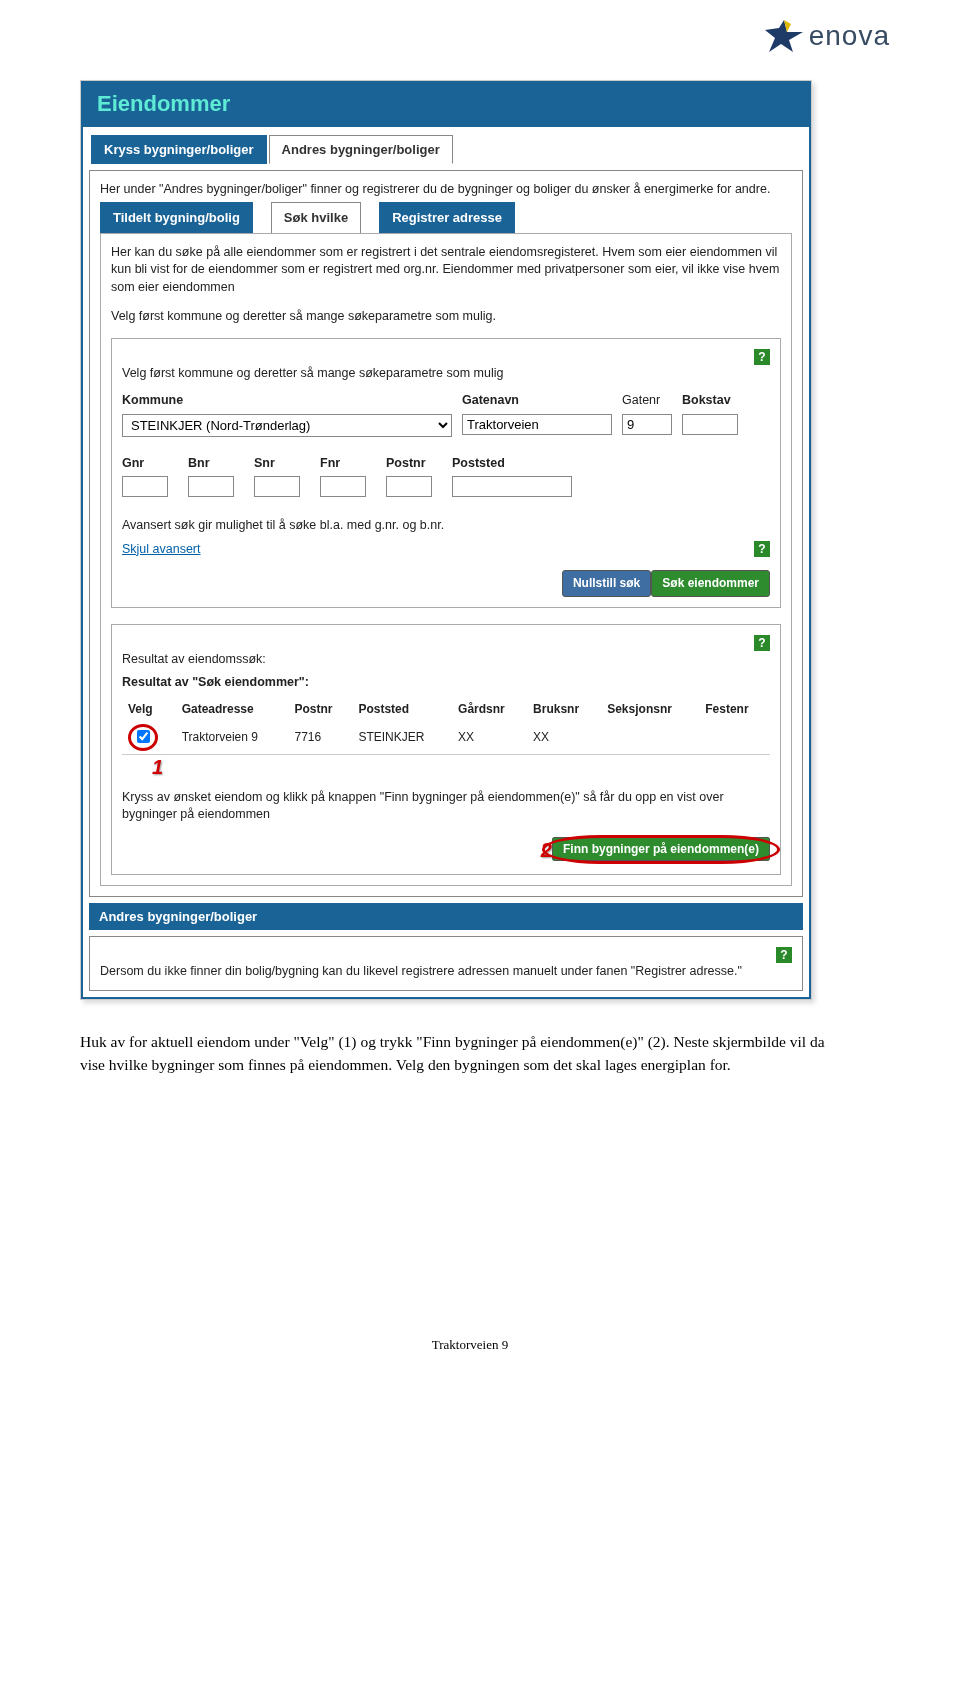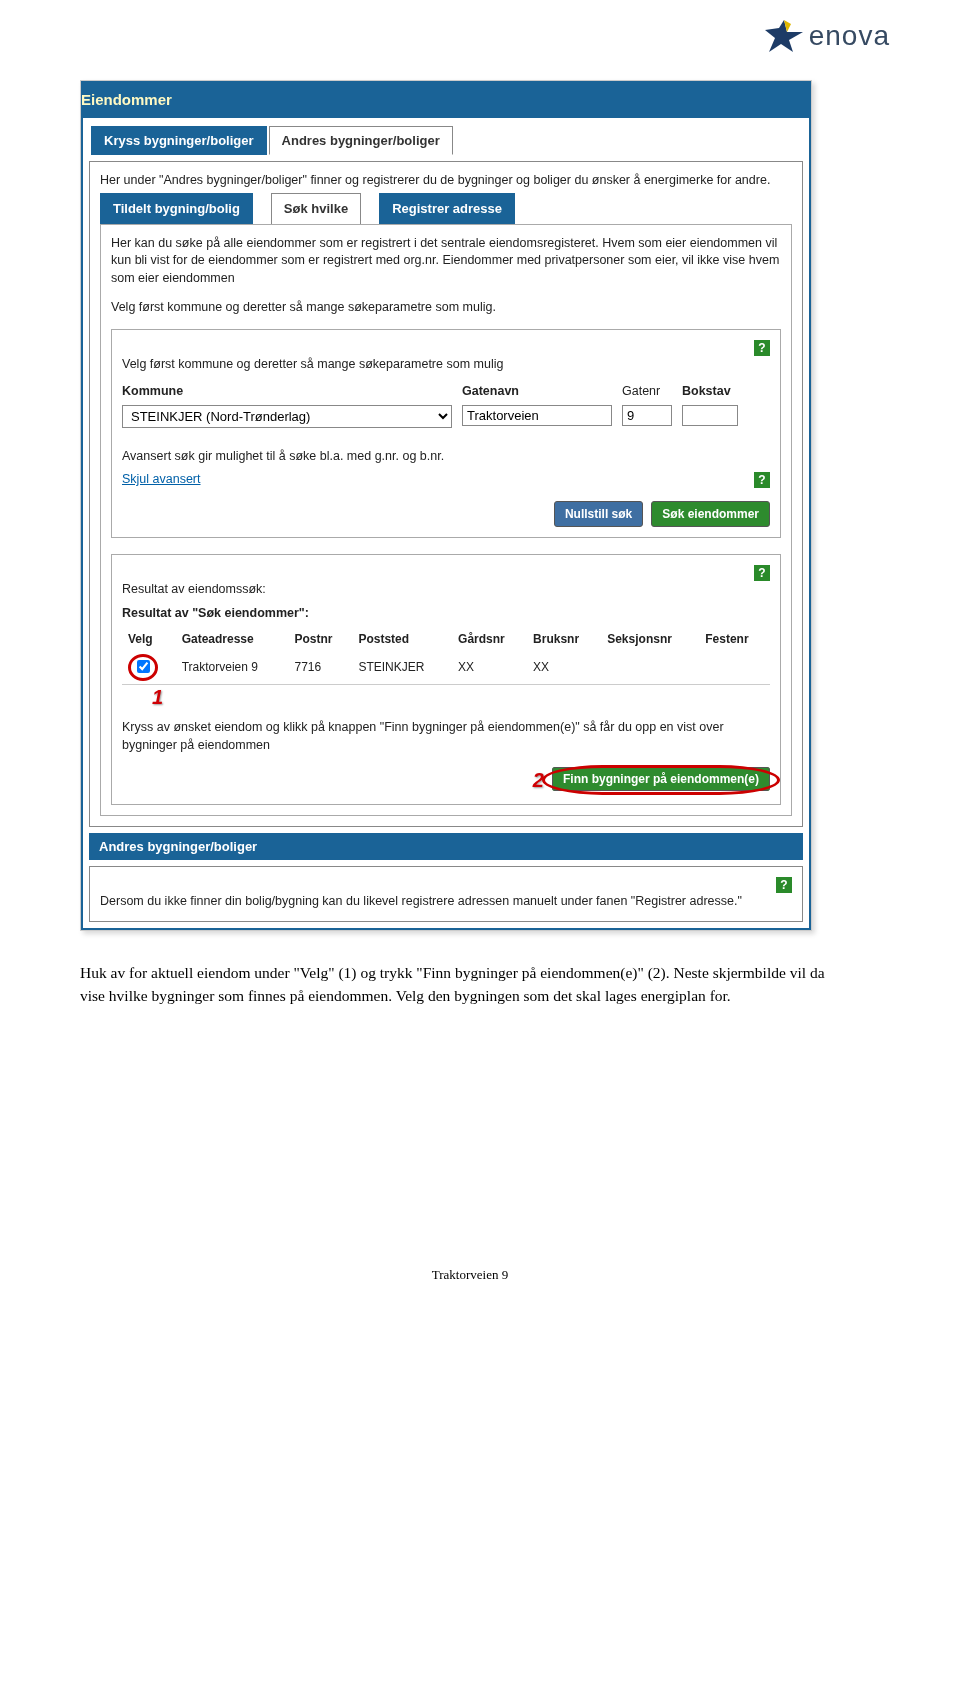--- a/index.html
+++ b/index.html
@@ -29,24 +29,24 @@
   }
   .screenshot {
     border: 1px solid #ccc;
     margin-top: 60px;
     background: #fff;
     width: 730px;
     box-shadow: 3px 3px 5px rgba(0,0,0,0.15);
   }
   .panel-title {
     background: #1a6397;
-    color: #fef9c3;
-    font-weight: bold;
-    font-size: 15px;
-    padding: 10px 0;
+    color: #5eead4;
+    font-weight: bold;
+    font-size: 22px;
+    padding: 10px 16px;
   }
   .inner {
     border: 2px solid #1a6397;
     border-top: none;
     background: #fff;
   }
   .tabs {
     display: flex;
     gap: 2px;
     padding: 8px 8px 0 8px;
@@ -111,21 +111,21 @@
     display: flex;
     gap: 20px;
     margin-top: 18px;
   }
   .col-s label { font-weight: bold; display: block; font-size: 12.5px; }
   .col-s input { width: 46px; margin-top: 4px; }
   .link { color: #0060a8; text-decoration: underline; cursor: pointer; }
   .btnrow {
     display: flex;
     justify-content: flex-end;
-    gap: 8px;
+    gap: 0;
     margin-top: 12px;
   }
   .btn-blue, .btn-green {
     border-radius: 3px;
     color: #fff;
     padding: 4px 10px;
     font-size: 12px;
     font-weight: bold;
     cursor: pointer;
     border: 1px solid #555;
@@ -246,20 +246,28 @@
               <div style="flex:0 0 50px;">
                 <div style="font-weight:normal;">Gatenr</div>
                 <input type="text" style="width: 100%; margin-top: 4px;" value="9">
               </div>
               <div style="flex:0 0 56px;">
                 <div style="font-weight:bold;">Bokstav</div>
                 <input type="text" style="width: 100%; margin-top: 4px;">
               </div>
             </div>
 
+            <div class="row2">
+              <div class="col-s"><label>Gnr</label><input type="text" style=""></div>
+              <div class="col-s"><label>Bnr</label><input type="text" style=""></div>
+              <div class="col-s"><label>Snr</label><input type="text" style=""></div>
+              <div class="col-s"><label>Fnr</label><input type="text" style=""></div>
+              <div class="col-s"><label>Postnr</label><input type="text" style=""></div>
+              <div class="col-s"><label>Poststed</label><input type="text" style="width: 120px;"></div>
+            </div>
 
             <div style="margin-top:20px;">Avansert søk gir mulighet til å søke bl.a. med g.nr. og b.nr.</div>
             <div style="margin-top:6px; display:flex; justify-content:space-between; align-items:center;">
               <span class="link">Skjul avansert</span>
               <span class="help" style="float:none;">?</span>
             </div>
             <div class="btnrow">
               <span class="btn-blue">Nullstill søk</span>
               <span class="btn-green">Søk eiendommer</span>
             </div>

